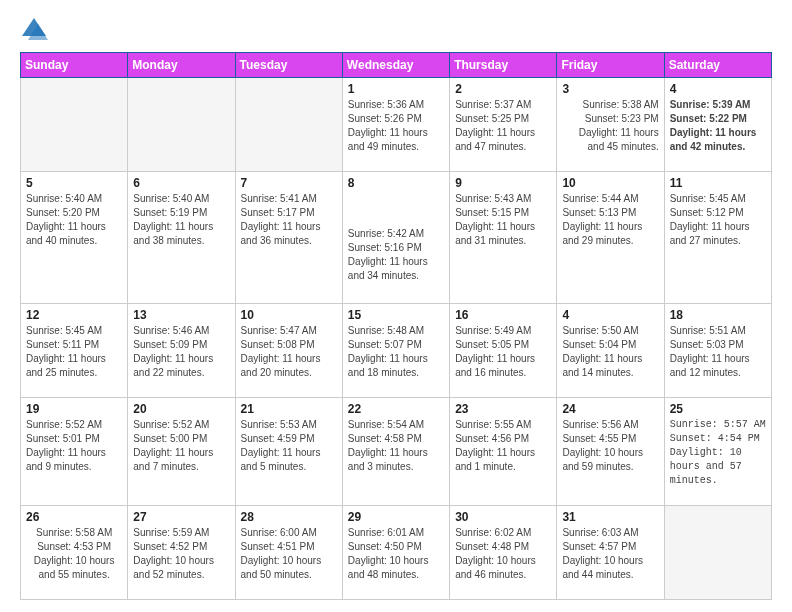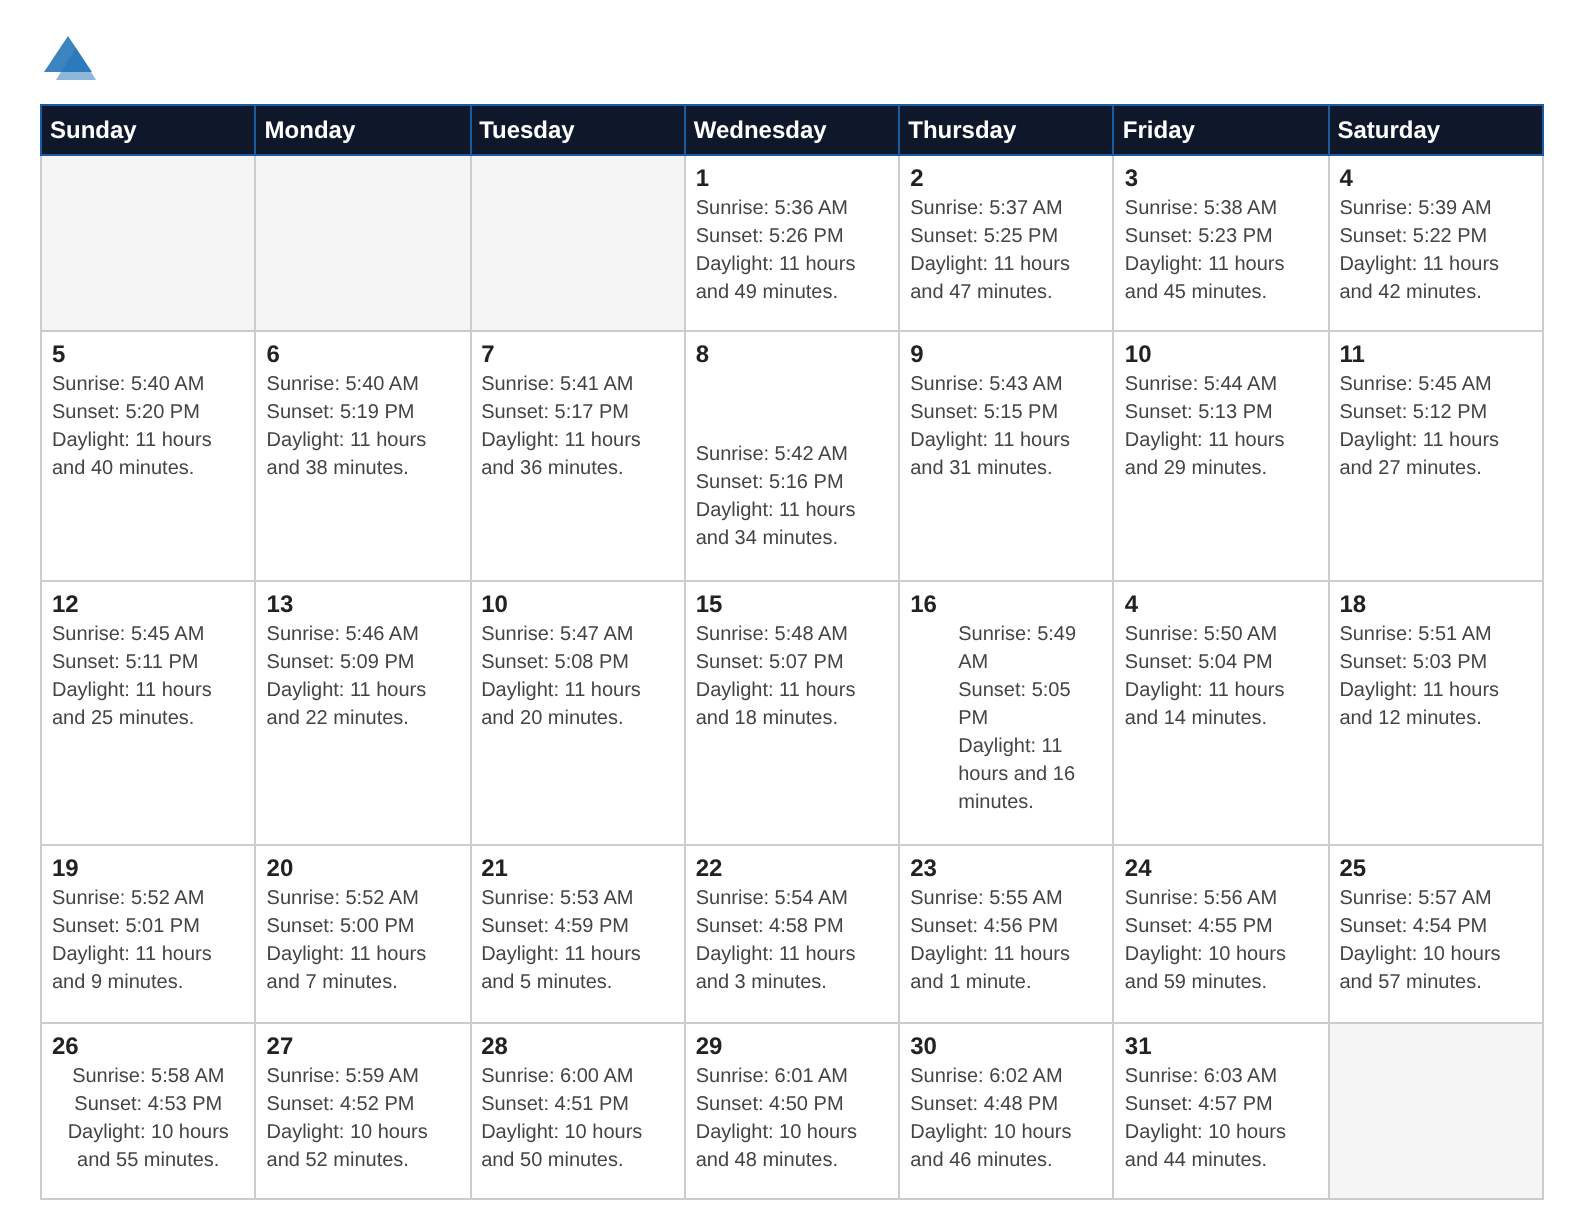--- a/index.html
+++ b/index.html
@@ -53,21 +53,21 @@
       color: #444;
     }
     .calendar {
       flex: 1;
       border: 1px solid #ccc;
       border-collapse: collapse;
       width: 100%;
       table-layout: fixed;
     }
     .calendar th {
-      background: #0f172a;
+      background: #d946ef;
       color: #fff;
       font-size: 12px;
       font-weight: bold;
       padding: 5px 4px;
       text-align: left;
       border: 1px solid #1a5ca0;
     }
     .calendar td {
       border: 1px solid #ccc;
       vertical-align: top;
@@ -136,27 +136,27 @@
 Daylight: 11 hours and 49 minutes.</div>
           </td>
           <td>
             <div class="day-num">2</div>
             <div class="day-info" style="white-space: pre-line;">Sunrise: 5:37 AM
 Sunset: 5:25 PM
 Daylight: 11 hours and 47 minutes.</div>
           </td>
           <td>
             <div class="day-num">3</div>
-            <div class="day-info" style="white-space: pre-line;">Sunrise: 5:38 AM
+            <div class="day-info" style="white-space: pre-line; text-align: right;">Sunrise: 5:38 AM
 Sunset: 5:23 PM
 Daylight: 11 hours and 45 minutes.</div>
           </td>
           <td>
             <div class="day-num">4</div>
-            <div class="day-info" style="white-space: pre-line;">Sunrise: 5:39 AM
+            <div class="day-info" style="white-space: pre-line; font-weight: bold;">Sunrise: 5:39 AM
 Sunset: 5:22 PM
 Daylight: 11 hours and 42 minutes.</div>
           </td>
         </tr>
         <tr>
           <td>
             <div class="day-num">5</div>
             <div class="day-info" style="white-space: pre-line;">Sunrise: 5:40 AM
 Sunset: 5:20 PM
 Daylight: 11 hours and 40 minutes.</div>
@@ -218,21 +218,21 @@
 Daylight: 11 hours and 20 minutes.</div>
           </td>
           <td>
             <div class="day-num">15</div>
             <div class="day-info" style="white-space: pre-line;">Sunrise: 5:48 AM
 Sunset: 5:07 PM
 Daylight: 11 hours and 18 minutes.</div>
           </td>
           <td>
             <div class="day-num">16</div>
-            <div class="day-info" style="white-space: pre-line; margin-left: 24px;">Sunrise: 5:49 AM
+            <div class="day-info" style="white-space: pre-line;">Sunrise: 5:49 AM
 Sunset: 5:05 PM
 Daylight: 11 hours and 16 minutes.</div>
           </td>
           <td>
             <div class="day-num">4</div>
             <div class="day-info" style="white-space: pre-line;">Sunrise: 5:50 AM
 Sunset: 5:04 PM
 Daylight: 11 hours and 14 minutes.</div>
           </td>
           <td>
@@ -274,21 +274,21 @@
 Daylight: 11 hours and 1 minute.</div>
           </td>
           <td>
             <div class="day-num">24</div>
             <div class="day-info" style="white-space: pre-line;">Sunrise: 5:56 AM
 Sunset: 4:55 PM
 Daylight: 10 hours and 59 minutes.</div>
           </td>
           <td>
             <div class="day-num">25</div>
-            <div class="day-info" style="white-space: pre-line;">Sunrise: 5:57 AM
+            <div class="day-info" style="white-space: pre-line; font-family: Liberation Mono, monospace;">Sunrise: 5:57 AM
 Sunset: 4:54 PM
 Daylight: 10 hours and 57 minutes.</div>
           </td>
         </tr>
         <tr>
           <td>
             <div class="day-num">26</div>
             <div class="day-info" style="white-space: pre-line; text-align: center;">Sunrise: 5:58 AM
 Sunset: 4:53 PM
 Daylight: 10 hours and 55 minutes.</div>

